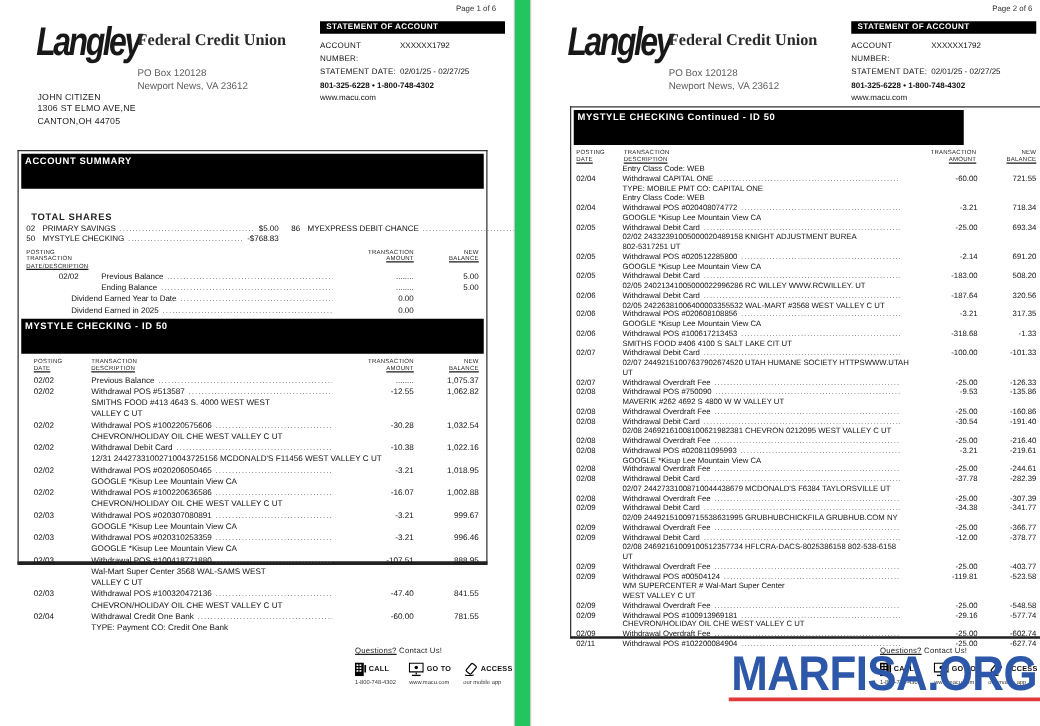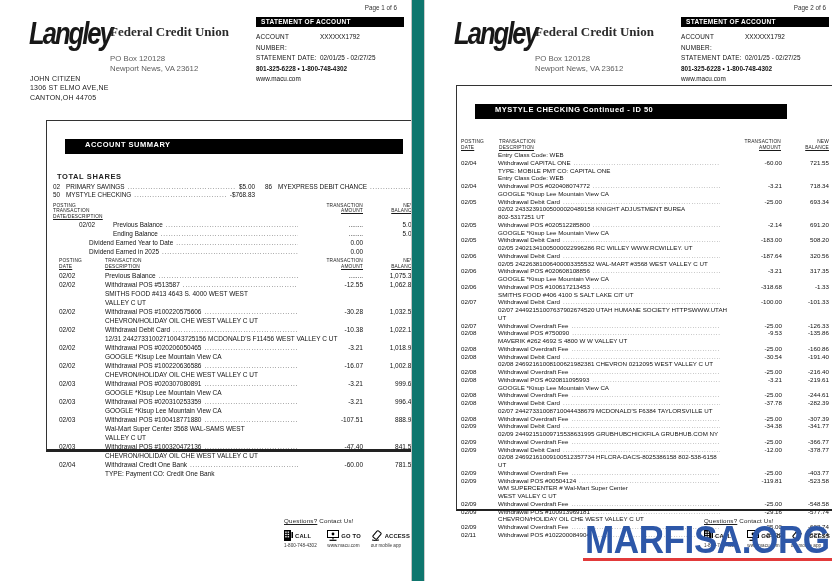--- a/index.html
+++ b/index.html
@@ -1,17 +1,17 @@
 <!DOCTYPE html>
 <html><head>
 <meta charset="utf-8">
 <style>
   html,body{margin:0;padding:0;background:#d9d9d9;}
   *{box-sizing:border-box;}
-  .canvas{position:relative;width:832px;height:581px;background:#0f766e;overflow:hidden;
+  .canvas{position:relative;width:832px;height:581px;background:#22c55e;overflow:hidden;
           font-family:"Liberation Sans",sans-serif;color:#111;}
   .page{position:absolute;top:0;height:581px;background:#fff;overflow:hidden;}
   .page1{left:0;width:412px;border-right:1px solid #c2c2c2;}
   .page2{left:424px;width:408px;border-left:1px solid #cccccc;}
   .page-label{position:absolute;top:4px;font-size:6.3px;color:#333;}
   .page1 .page-label{right:14px;} .page2 .page-label{right:6px;}
 
   
   .brand-name{position:absolute;left:29px;top:15px;font-size:32px;font-weight:bold;font-style:italic;
               letter-spacing:-2.5px;transform:scaleX(.8);transform-origin:left top;color:#181818;}
@@ -23,26 +23,26 @@
   .stmt-bar{background:#000;color:#fff;font-size:6.5px;font-weight:bold;height:10px;line-height:10px;
             padding-left:5px;letter-spacing:.3px;}
   .stmt-rows{margin-top:5px;font-size:6.4px;line-height:10.5px;}
   .stmt-row{display:flex;}
   .stmt-label{width:64px;letter-spacing:.2px;}
   .stmt-bold{font-weight:bold;}
 
   .recipient{position:absolute;left:30px;top:74px;font-size:7px;line-height:9.3px;letter-spacing:.2px;color:#222;}
 
   
-  .box1{position:absolute;left:46px;top:120px;width:376px;height:332px;
+  .box1{position:absolute;left:14px;top:120px;width:376px;height:332px;
         border:1px solid #333;border-bottom:3px solid #222;}
   .box2{position:absolute;left:31px;top:85px;right:-2px;bottom:70px;
         border:1px solid #333;border-bottom:2px solid #222;}
-  .bar{margin:18px;background:#000;color:#fff;font-size:7.5px;font-weight:bold;height:15px;
-       line-height:11px;padding-left:20px;letter-spacing:.5px;}
+  .bar{margin:2px;background:#000;color:#fff;font-size:7.5px;font-weight:bold;height:28px;
+       line-height:11px;padding-left:3px;letter-spacing:.5px;}
   .bar.narrow{width:312px;}
   .total-shares{font-size:7.5px;font-weight:bold;letter-spacing:.6px;padding-left:10px;margin-top:18px;color:#222;}
 
   .summary{display:grid;grid-template-columns:202px 1fr;column-gap:10px;padding:2px 8px 2px 6px;
            font-size:6.4px;line-height:7.8px;}
   .sum-item{display:flex;align-items:baseline;}
   .sum-code{width:13px;flex:none;}
   .sum-name{white-space:nowrap;}
   .sum-val{flex:none;}
 
@@ -220,20 +220,21 @@
 
             <span class="c-desc">
               <span class="dtext">Dividend Earned in 2025</span>
               <span class="leader"></span>
             </span>
             <span class="c-amt">0.00</span>
             <span class="c-bal"></span>
           </div>
         </div>
 
+      <div class="bar">MYSTYLE CHECKING - ID 50</div>
       <div class="thead h-chk1">
         <div class="hc1">
           <div>POSTING</div>
           <div class="u">DATE</div>
         </div>
         <div>
           <div>TRANSACTION</div>
           <div class="u">DESCRIPTION</div>
         </div>
         <div class="hr">

